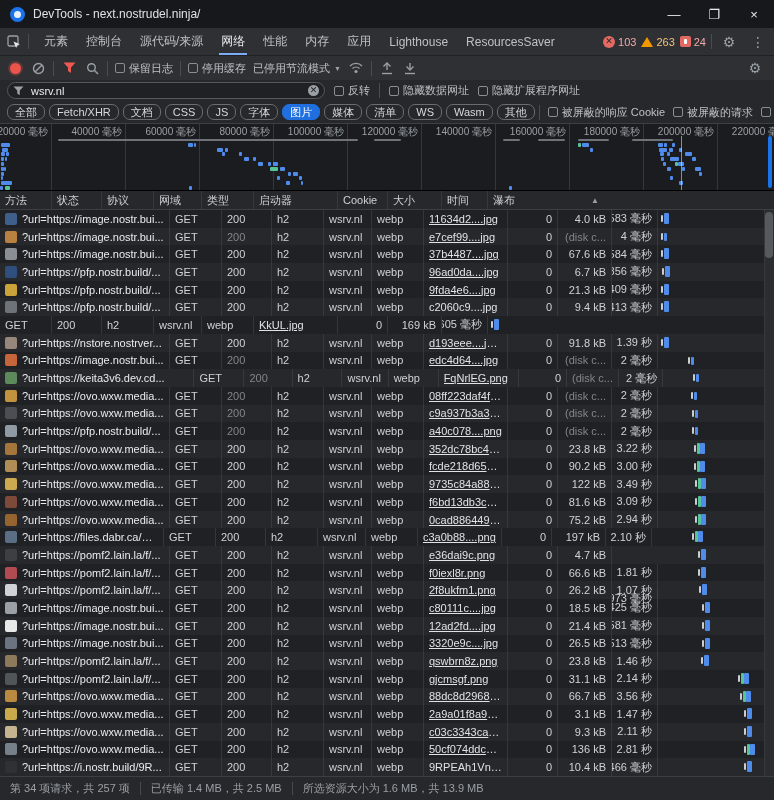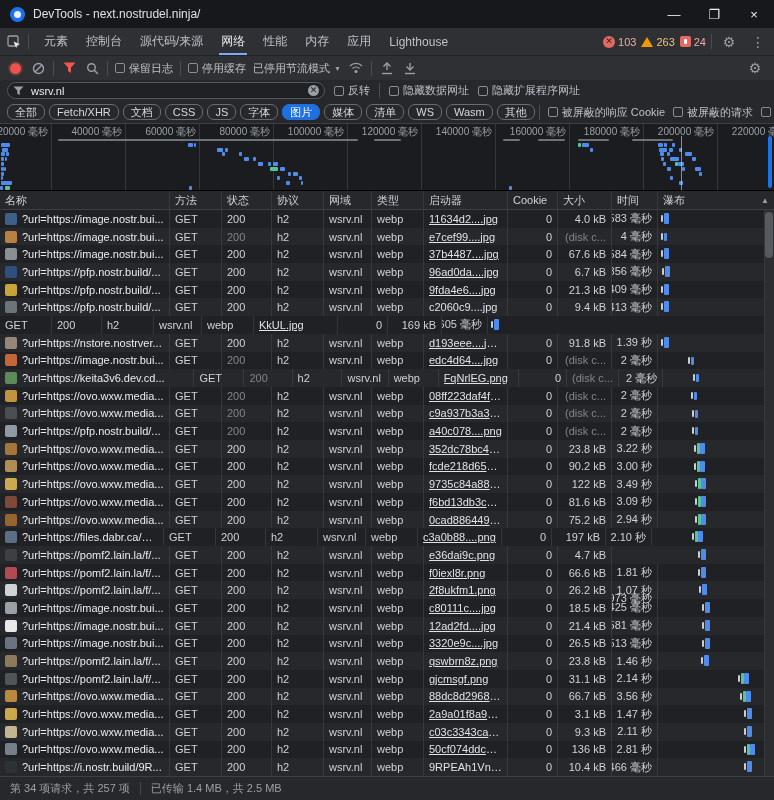--- a/index.html
+++ b/index.html
@@ -123,20 +123,21 @@
     </div>
     <div class="tabs" id="main-tabs">
         <span class="tab">元素</span>
         <span class="tab">控制台</span>
         <span class="tab">源代码/来源</span>
         <span class="tab active">网络</span>
         <span class="tab">性能</span>
         <span class="tab">内存</span>
         <span class="tab">应用</span>
         <span class="tab">Lighthouse</span>
+        <span class="tab">ResourcesSaver</span>
       </div>
     <div class="badges">
       <span class="badge">
         <span class="err-ic">✕</span>
         <span class="err-count">103</span>
       </span>
       <span class="badge">
         <span class="warn-ic"></span>
         <span class="warn-count">263</span>
       </span>
@@ -347,23 +348,20 @@
       <div class="ov-bar" style="left: 682px; width: 3px; top: 42.8px; height: 4px; background: rgb(78, 139, 234);"></div>
       <div class="ov-bar" style="left: 695px; width: 6px; top: 42.8px; height: 4px; background: rgb(78, 139, 234);"></div>
       <div class="ov-bar" style="left: 699px; width: 3px; top: 47.6px; height: 4px; background: rgb(78, 139, 234);"></div>
       <div class="ov-bar" style="left: 670px; width: 3px; top: 52.4px; height: 4px; background: rgb(78, 139, 234);"></div>
       <div class="ov-bar" style="left: 679px; width: 4px; top: 57.2px; height: 4px; background: rgb(78, 139, 234);"></div>
       <div class="ov-loadline" style="left: 681px;"></div>
       <div class="ov-edge" style="left: 768px;"></div>
     </div>
 
   <div class="thead" id="thead">
-      <div class="hcell" style="width: 170px;">
-        <span>名称</span>
-      </div>
       <div class="hcell" style="width: 52px;">
         <span>方法</span>
       </div>
       <div class="hcell" style="width: 50px;">
         <span>状态</span>
       </div>
       <div class="hcell" style="width: 52px;">
         <span>协议</span>
       </div>
       <div class="hcell" style="width: 48px;">
@@ -1581,14 +1579,15 @@
         </div>
       </div>
       <div class="scrolltrack">
         <div class="scrollthumb"></div>
       </div>
     </div>
 
   <div class="footer">
     <span class="fseg">第 34 项请求，共 257 项</span>
     <span class="fseg">已传输 1.4 MB，共 2.5 MB</span>
+    <span class="fseg">所选资源大小为 1.6 MB，共 13.9 MB</span>
   </div>
 </div>
 
 </body></html>

